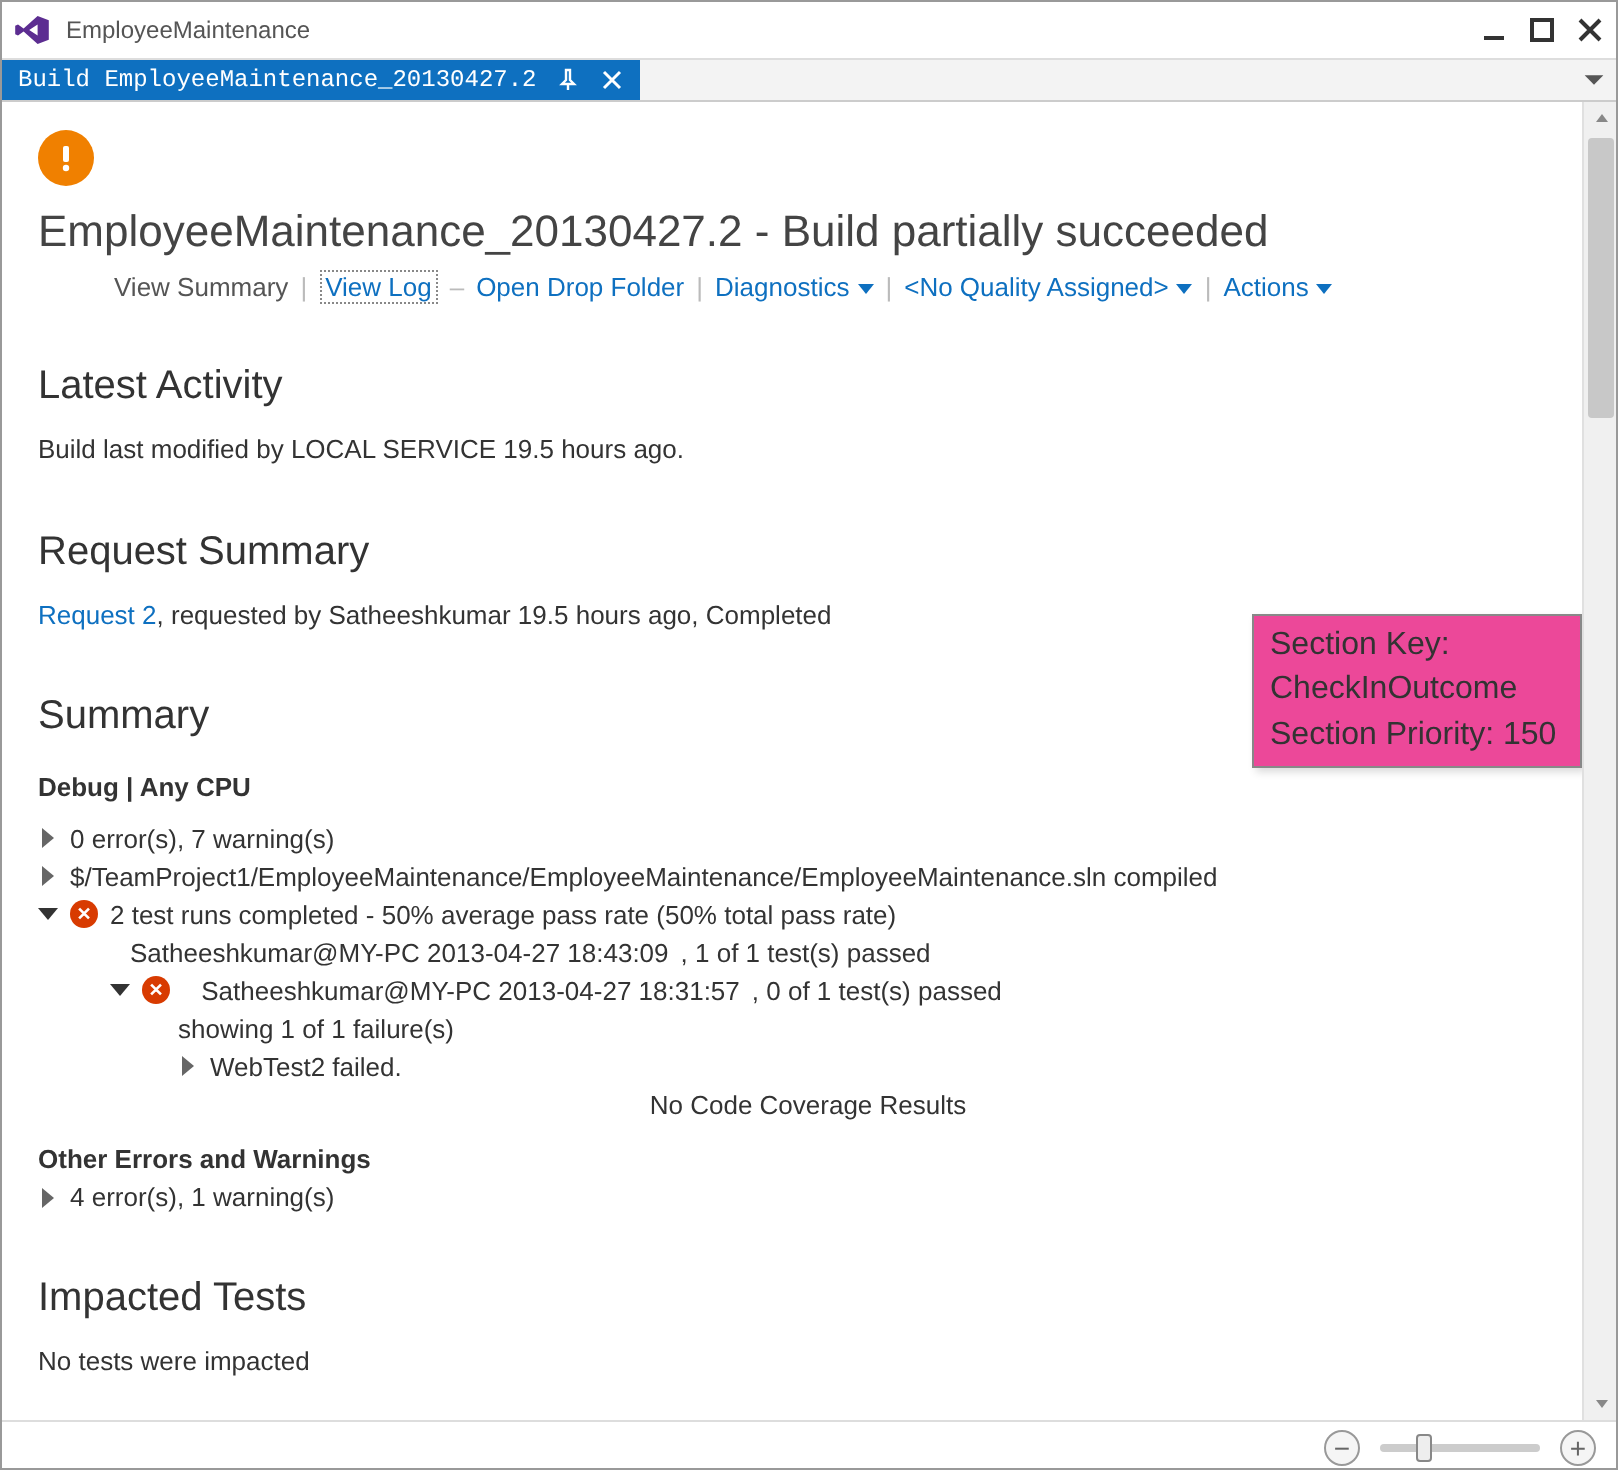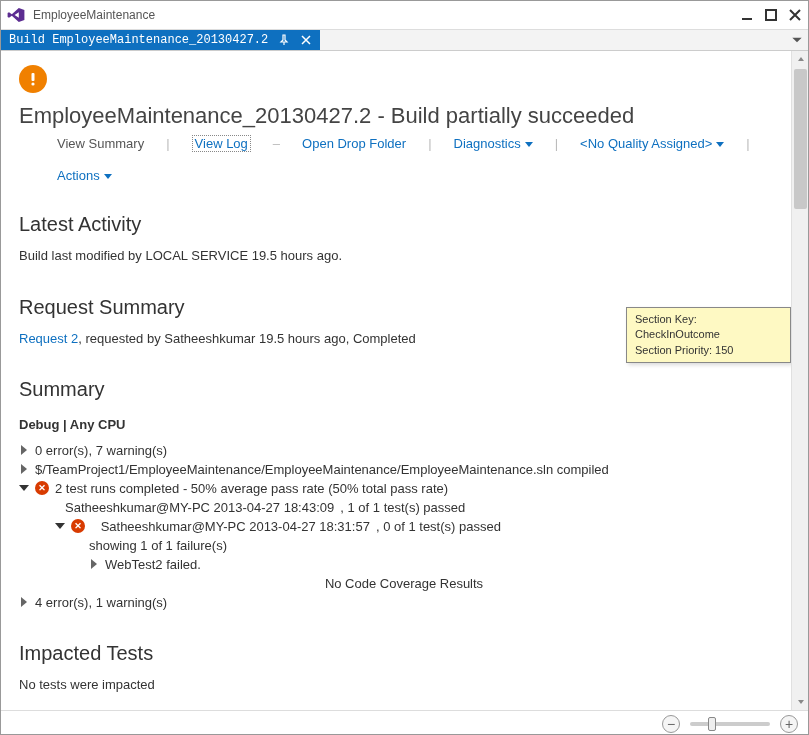--- a/index.html
+++ b/index.html
@@ -103,21 +103,21 @@
     color: #444;
   }
   .action-links {
     margin-left: 38px;
     margin-top: 6px;
     display: flex;
     align-items: center;
     font-size: 13px;
     color: #666;
     flex-wrap: wrap;
-    gap: 16px;
+    gap: 0;
   }
   .action-links .lnk { color: #0e70c0; cursor:pointer; }
   .action-links .plain { color: #555; cursor:pointer; }
   .action-links .sep { color:#bbb; padding:0 6px; }
   .action-links .boxed { border:1px dotted #888; padding:0 2px; }
   .dropdown-caret {
     width:0; height:0; border-left:4px solid transparent;
     border-right:4px solid transparent; border-top:5px solid #0e70c0;
     display:inline-block; margin-left:4px; vertical-align:middle;
   }
@@ -156,22 +156,22 @@
   .indent3 { margin-left:70px; }
   .err-icon {
     width:14px;height:14px;border-radius:50%;background:#d83b01;
     display:flex;align-items:center;justify-content:center;
     color:#fff;font-size:11px;font-weight:bold;
   }
   .err-icon::before { content:"✕"; font-size:9px; line-height:1;}
   .tooltip {
     position:absolute;
     top: 256px; left: 625px;
-    background:#fef9c3; border:1px solid #888;
-    padding:4px 8px; font-size:11px; color:#333;
+    background:#ec4899; border:1px solid #888;
+    padding:4px 8px; font-size:16px; color:#333;
     box-shadow: 2px 2px 4px rgba(0,0,0,0.15);
     line-height:1.4;
     z-index:50;
   }
   .footer {
     height:26px; border-top:1px solid #ddd;
     display:flex; align-items:center; justify-content:flex-end;
     padding:0 10px; gap:10px;
     background:#fff;
   }
@@ -320,20 +320,21 @@
         <span class="expander">
             <span class="exp-right"></span>
           </span>
         <span>WebTest2 failed.</span>
       </div>
       <div class="tree-row indent1" style="margin-left:16px;">
         <span>No Code Coverage Results</span>
       </div>
     </div>
 
+    <div class="body-text bold" style="margin-top:8px;">Other Errors and Warnings</div>
     <div class="tree-row">
       <span class="expander">
           <span class="exp-right"></span>
         </span>
       <span>4 error(s), 1 warning(s)</span>
     </div>
 
     <h2 class="section">Impacted Tests</h2>
     <div class="body-text">No tests were impacted</div>
 

